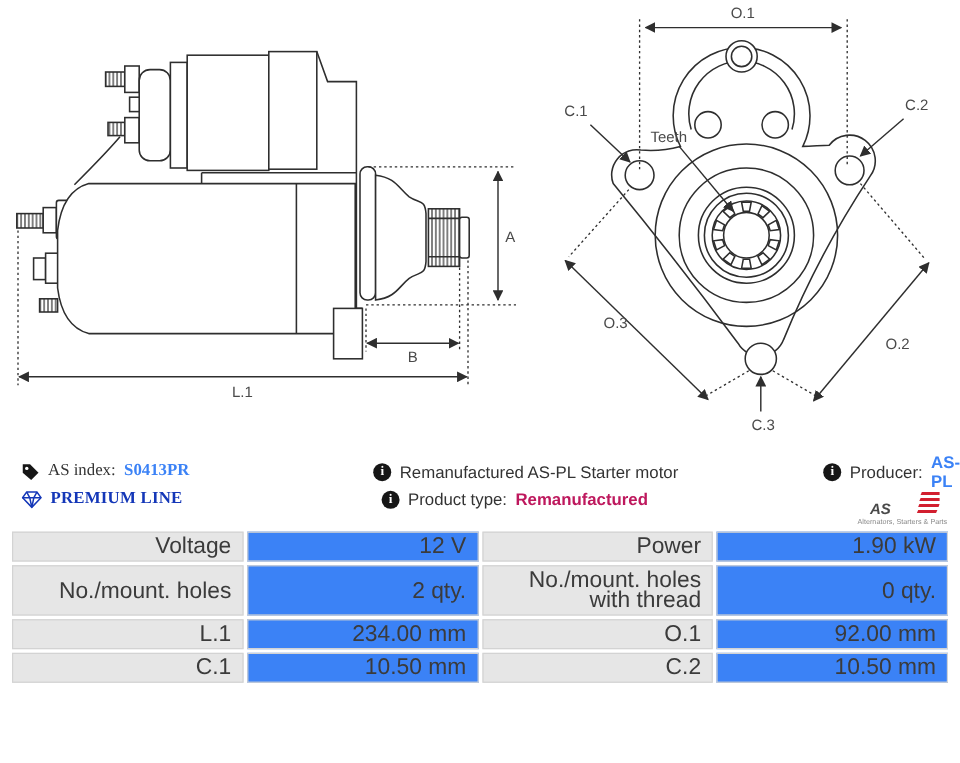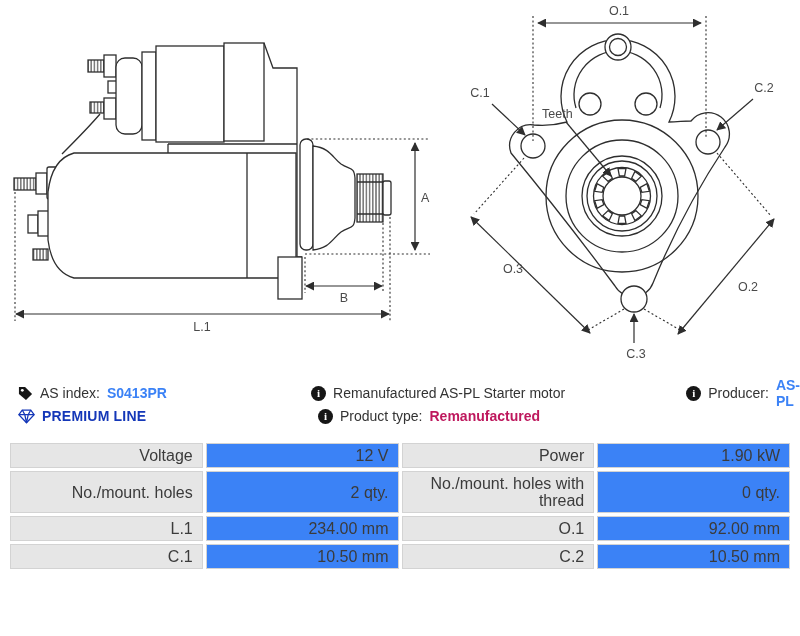--- a/index.html
+++ b/index.html
@@ -1,34 +1,34 @@
 <!DOCTYPE html>
 <html><head>
 <meta charset="utf-8">
 <style>
   html,body{margin:0;padding:0;background:#fff;}
   .page{position:relative;width:800px;height:636px;background:#fff;overflow:hidden;
         font-family:"Liberation Sans",sans-serif;color:#333;}
   svg text{font-family:"Liberation Sans",sans-serif;fill:#4a4a4a;font-size:12.5px;}
   
   .irow{position:absolute;left:0;width:800px;display:flex;align-items:center;font-size:14px;}
-  .irow .c1{width:318px;padding-left:18px;box-sizing:border-box;display:flex;align-items:center;gap:7px;}
+  .irow .c1{width:318px;padding-left:18px;box-sizing:border-box;display:flex;align-items:center;gap:7px;font-family:Liberation Serif, serif;}
   .irow .c2{width:384px;display:flex;align-items:center;gap:7px;}
   .irow .c3{flex:1;display:flex;align-items:center;gap:7px;}
   .b{font-weight:bold;color:#3b82f6;}
   .ico-info{width:15px;height:15px;border-radius:50%;background:#161616;color:#fff;
     font-size:11px;font-weight:bold;display:inline-flex;align-items:center;justify-content:center;
     font-family:"Liberation Serif",serif;flex:0 0 auto;}
   .premium{color:#1437b8;font-weight:bold;letter-spacing:.2px;}
   .green{color:#be185d;font-weight:bold;}
   .logo-wrap{margin-left:auto;margin-right:8px;width:80px;text-align:center;}
   .logo-tag{font-size:6px;color:#8a8a8a;white-space:nowrap;margin-top:-2px;}
   
   table.spec{position:absolute;left:7px;top:440px;width:786px;border-collapse:separate;border-spacing:3px;}
-  table.spec td{border:1px solid #d3d3d3;font-size:16px;color:#3b3b3b;text-align:right;
+  table.spec td{border:1px solid #d3d3d3;font-size:19px;color:#3b3b3b;text-align:right;
     line-height:17px;padding:3px 9px 3px 5px;vertical-align:middle;}
   td.l{background:#e6e6e6;}
   td.v{background:#3b82f6;}
 </style>
 </head>
 <body>
 
 <div class="page">
 
   <svg style="position:absolute;left:0;top:2px" width="440" height="340" viewBox="0 0 440 340">
@@ -184,20 +184,34 @@
           <path d="M1,7.5 H19 M5,2 L8,7.5 L10,17 M15,2 L12,7.5 L10,17"></path>
         </g>
       </svg>
       <span class="premium">PREMIUM LINE</span>
     </div>
     <div class="c2">
       <span class="ico-info">i</span>
       <span>Product type:</span>
       <span class="green">Remanufactured</span>
     </div>
+    <div class="c3">
+      <div class="logo-wrap">
+        <svg width="62" height="24" viewBox="0 0 62 24">
+          <text x="4" y="20" font-size="23" font-style="italic" font-weight="900" fill="#d21f2f">AS</text>
+          <g fill="#d21f2f" transform="skewX(-22)">
+            <rect x="48" y="2" width="19" height="2.6"></rect>
+            <rect x="49" y="7" width="18" height="2.6"></rect>
+            <rect x="50" y="12" width="17" height="2.6"></rect>
+            <rect x="51" y="17" width="16" height="2.6"></rect>
+          </g>
+        </svg>
+        <div class="logo-tag">Alternators, Starters &amp; Parts</div>
+      </div>
+    </div>
   </div>
 
   <table class="spec">
     <colgroup>
         <col style="width:25%">
         <col style="width:25%">
         <col style="width:25%">
         <col style="width:25%">
       </colgroup>
     <tbody>

